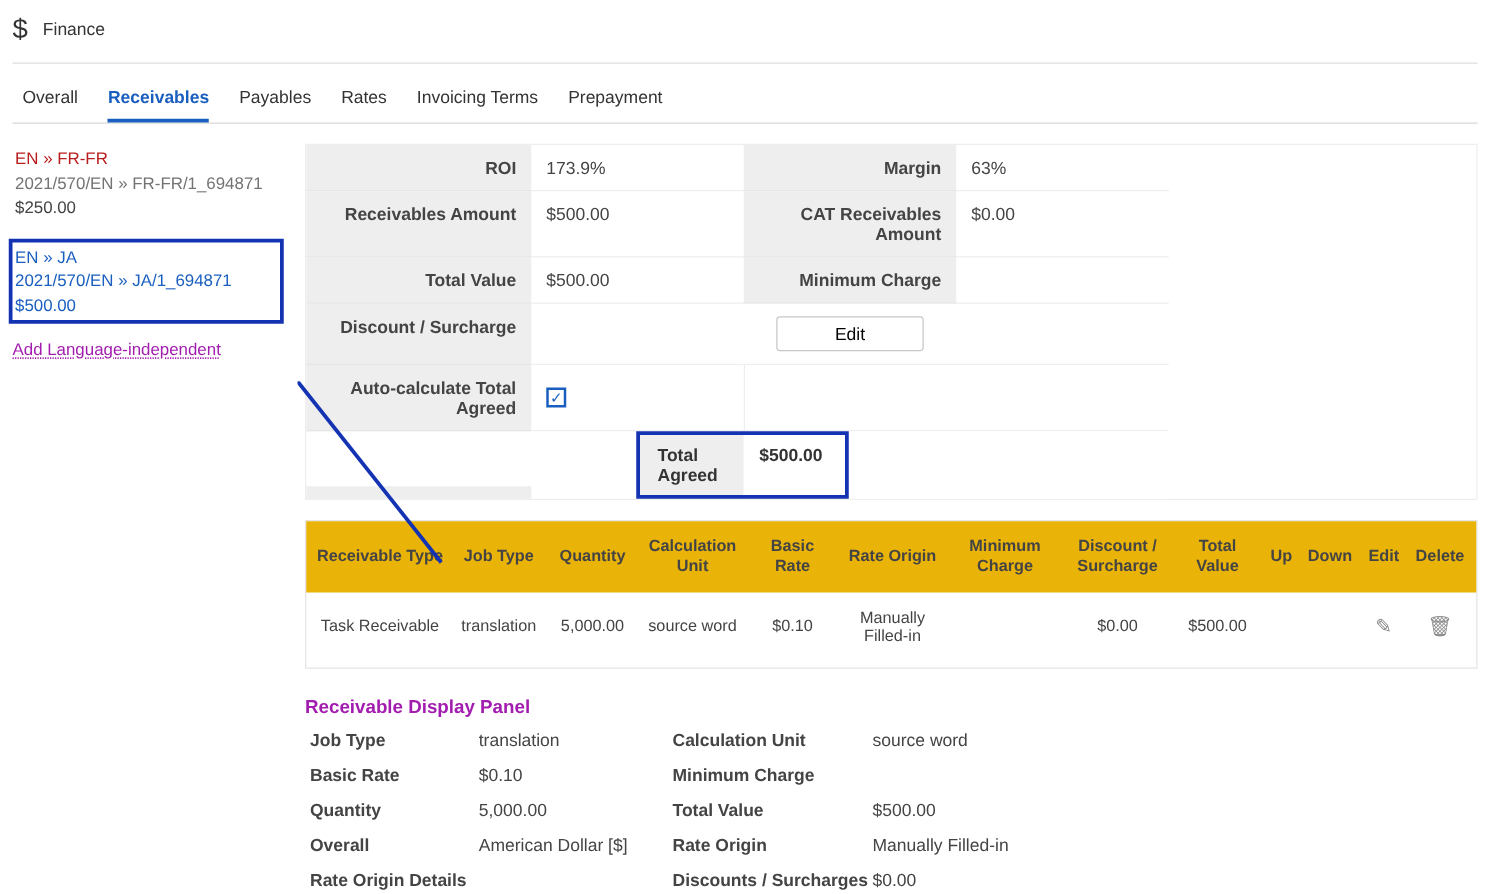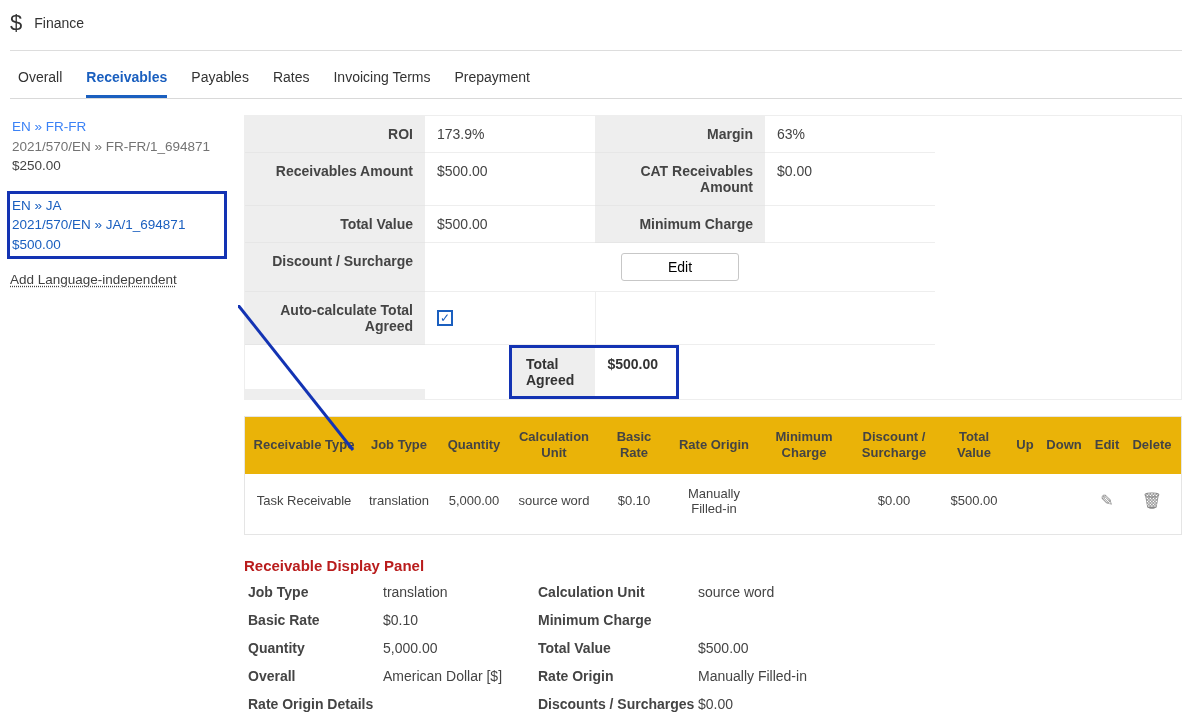--- a/index.html
+++ b/index.html
@@ -52,33 +52,33 @@
   .sidebar {
     width: 240px;
     padding-right: 12px;
   }
   .side-item {
     margin-bottom: 16px;
     line-height: 1.45;
     font-size: 13.5px;
     padding: 2px;
   }
-  .side-item .pair { color: #3b82f6; }
+  .side-item .pair { color: #b91c1c; }
   .side-item .ref { color: #737373; }
   .side-item .amt { color: #444; }
   .side-item.active {
     outline: 3px solid #1333b3;
   }
   .side-item.active .pair,
   .side-item.active .ref,
   .side-item.active .amt {
     color: #1a5fbf;
   }
   .add-lang {
-    color: #404040;
+    color: #a21caf;
     text-decoration: underline dotted;
     cursor: pointer;
     font-size: 13.5px;
   }
   .content {
     flex: 1;
     padding-left: 8px;
   }
   .summary-grid {
     display: grid;
@@ -176,21 +176,21 @@
   .rec-row > div { padding: 2px; }
   .icon-btn {
     cursor: pointer;
     color: #888;
     font-size: 16px;
   }
   .panel-title {
     margin: 22px 0 10px 0;
     font-weight: 700;
     font-size: 15px;
-    color: #b91c1c;
+    color: #a21caf;
   }
   .detail-grid {
     display: grid;
     grid-template-columns: 135px 155px 160px 160px;
     row-gap: 12px;
     font-size: 14px;
     color: #444;
     padding-left: 4px;
   }
   .detail-grid .dl { font-weight: 600; }

